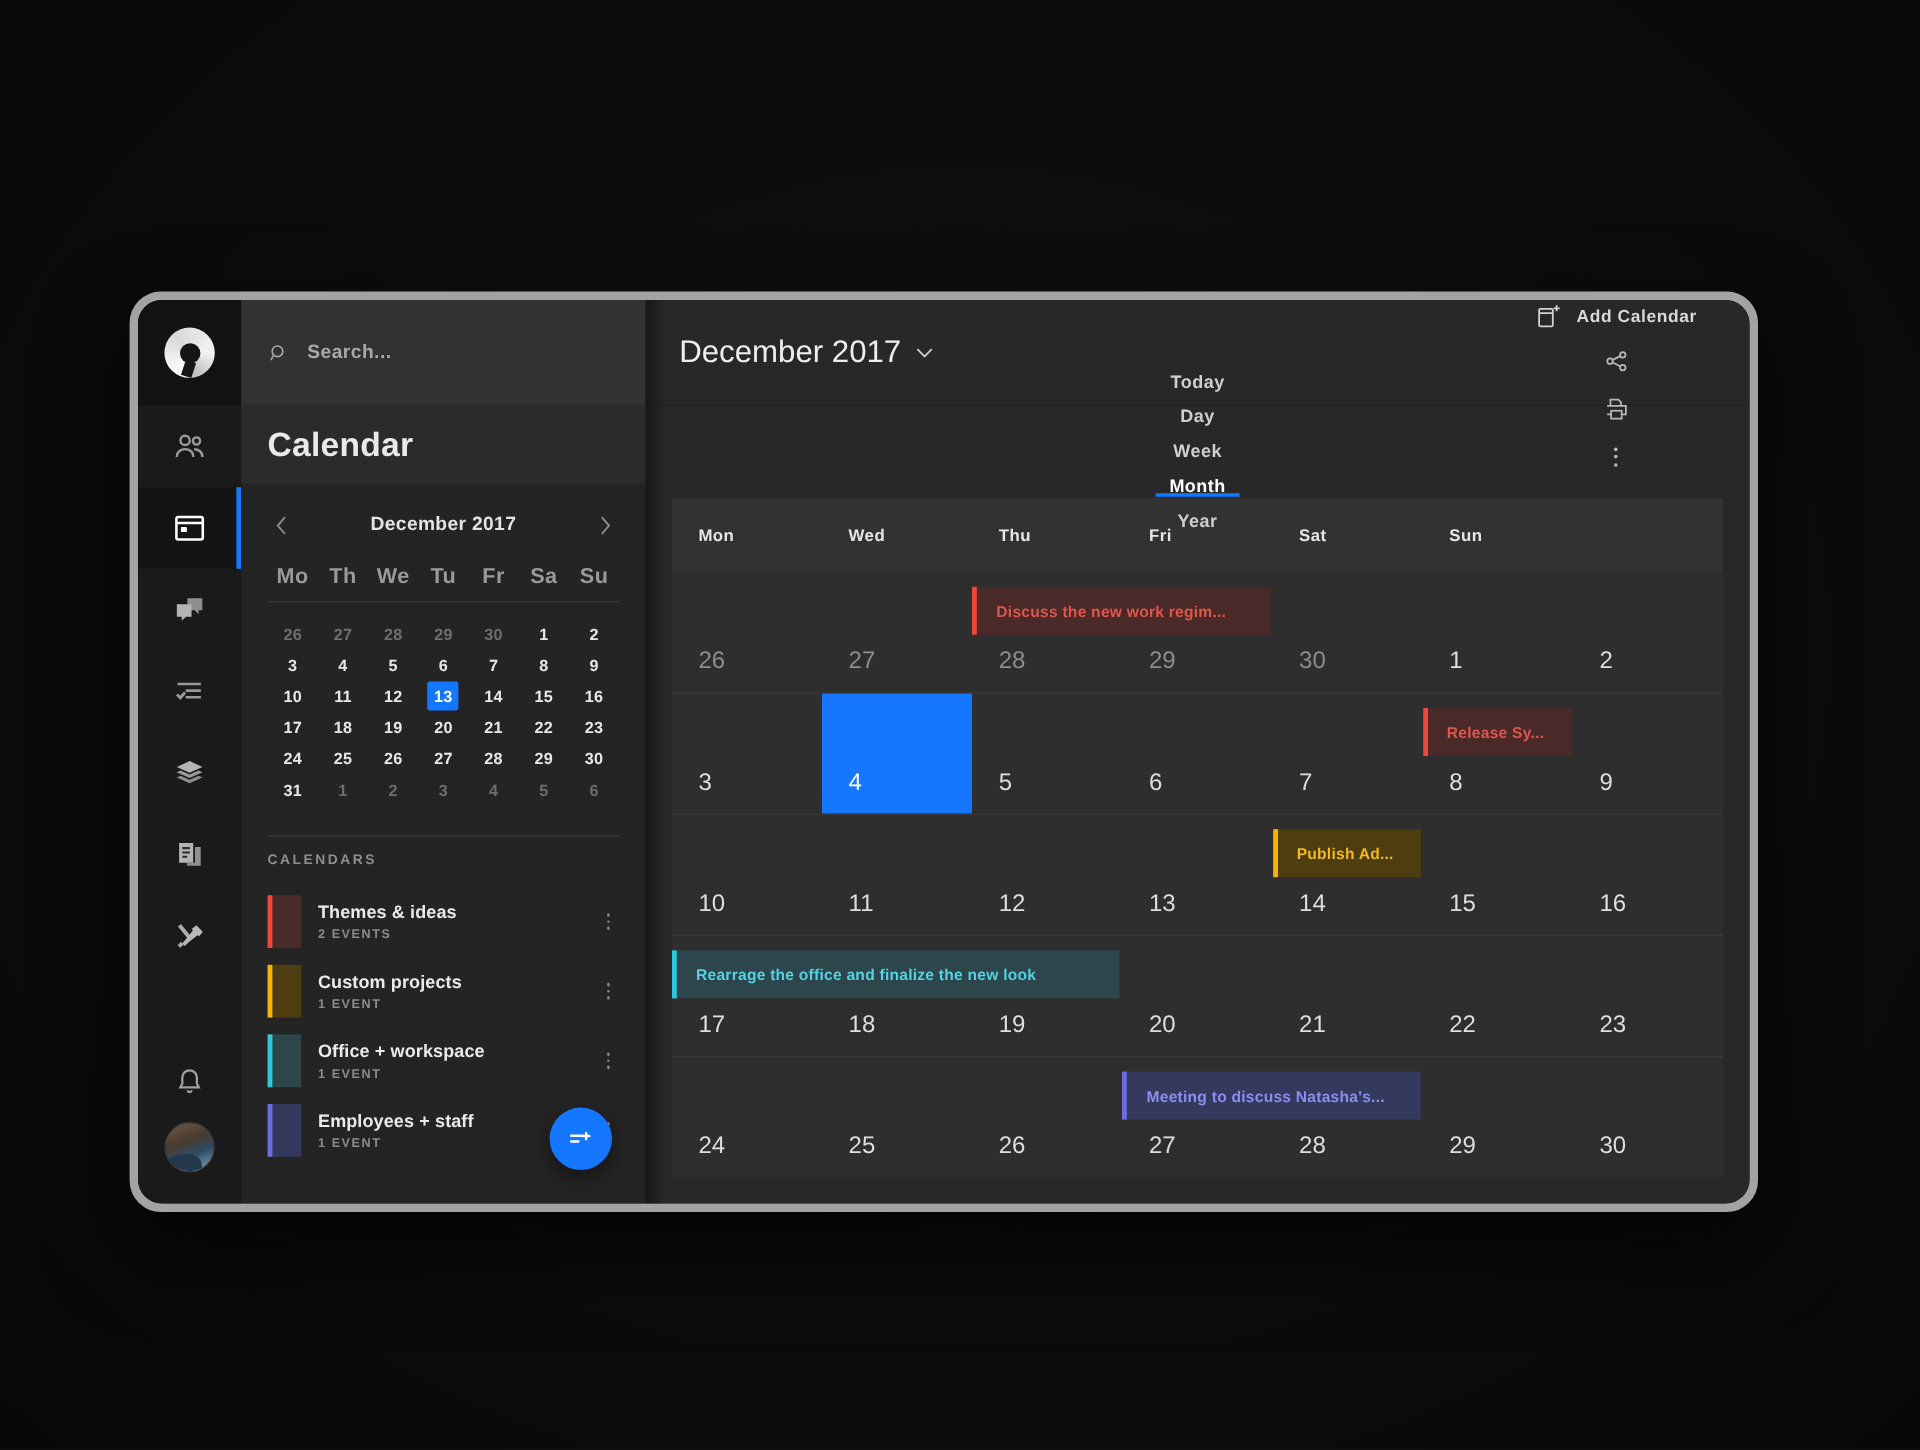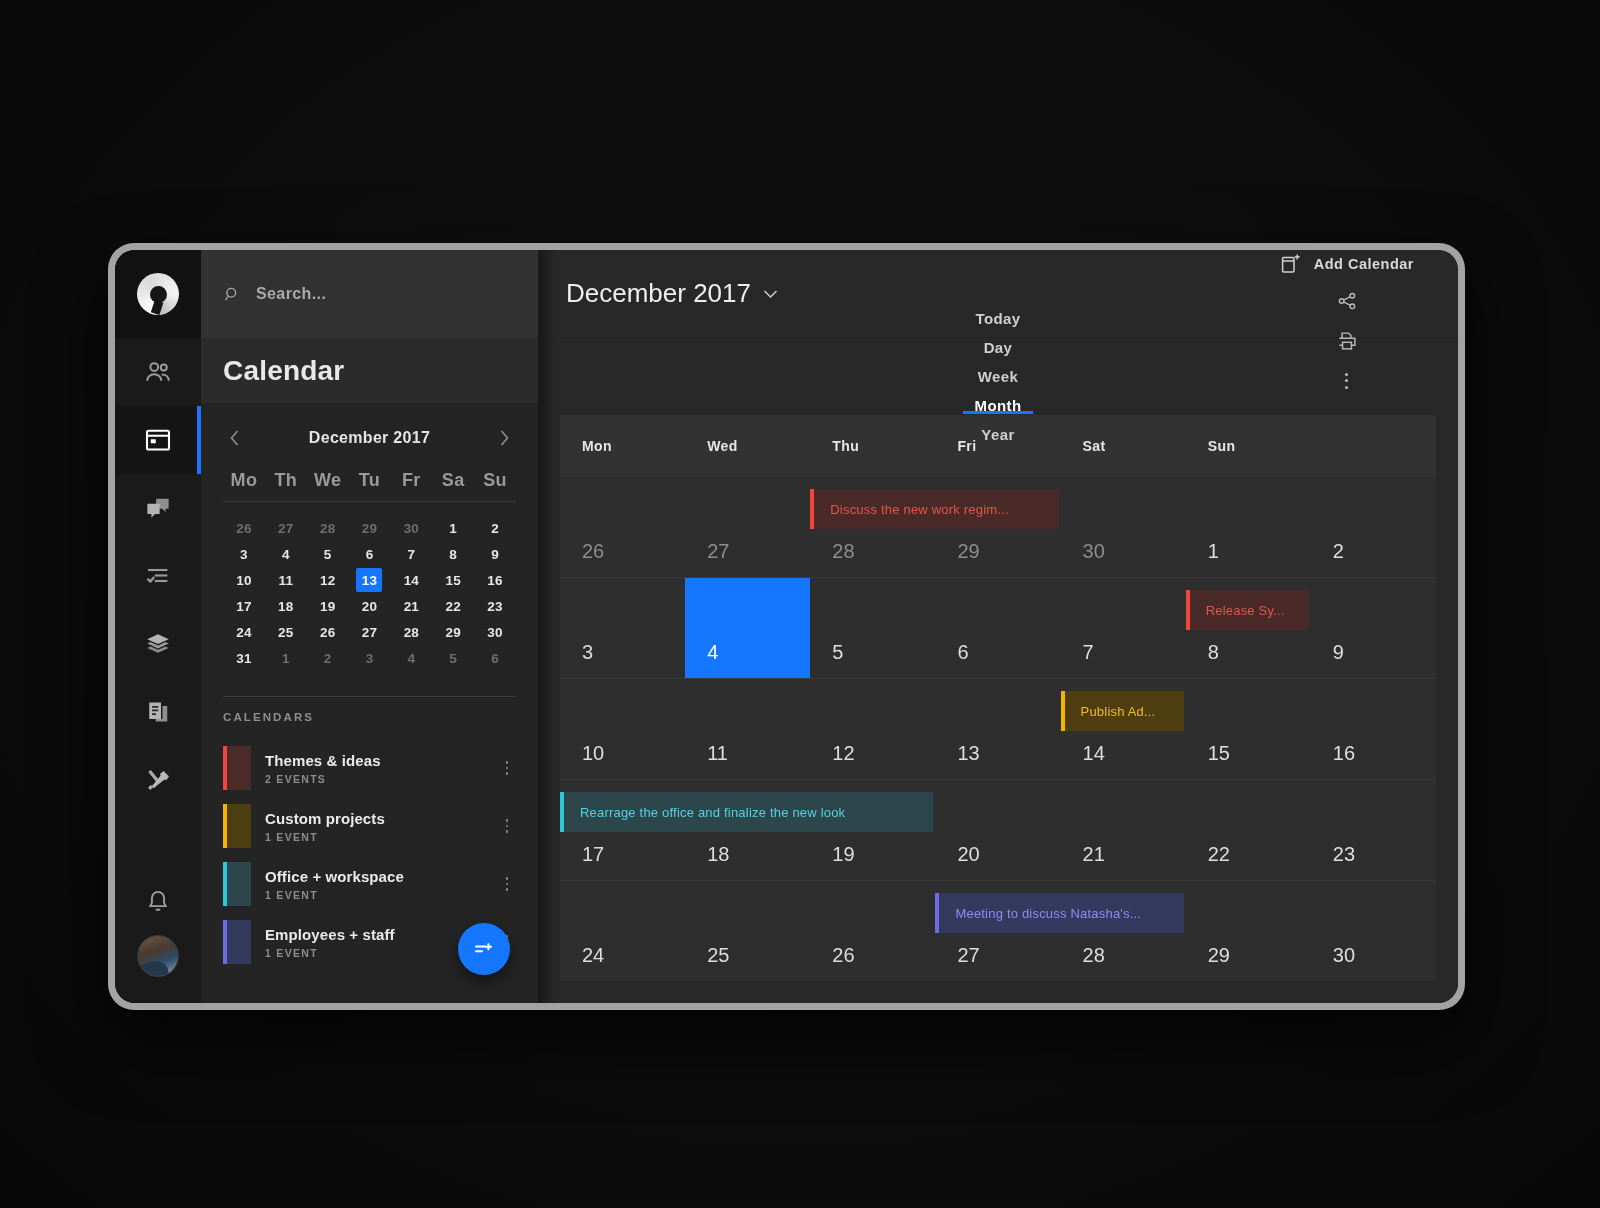--- a/index.html
+++ b/index.html
@@ -295,21 +295,21 @@
 
   .event-layer {
     position: absolute; left: 0; right: 0; top: 12px;
     height: 40px; pointer-events: none;
   }
   .event-chip {
     position: absolute; top: 0; height: 40px;
     display: flex; align-items: center;
     padding-left: 16px;
     border-left-width: 4px; border-left-style: solid;
-    font-size: 13px; font-weight: 400; letter-spacing: .2px;
+    font-size: 13px; font-weight: 700; letter-spacing: .2px;
     pointer-events: auto; cursor: pointer;
     white-space: nowrap; overflow: hidden;
   }
 </style>
 </head>
 <body>
 
 <div id="desktop-bg"></div>
 
 <div id="app-window">

